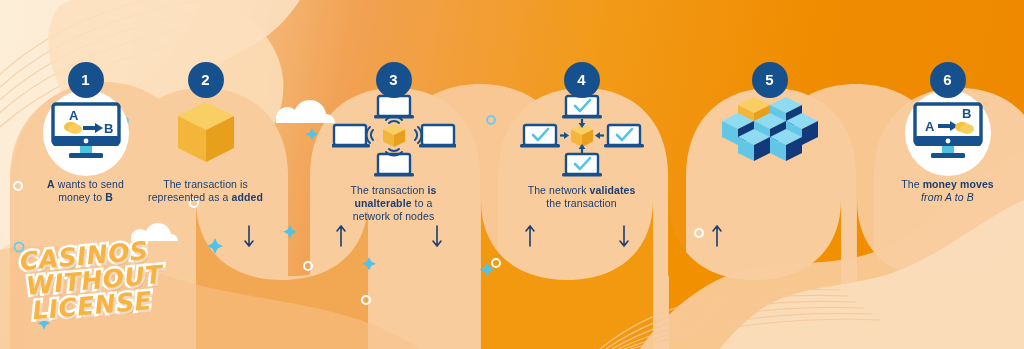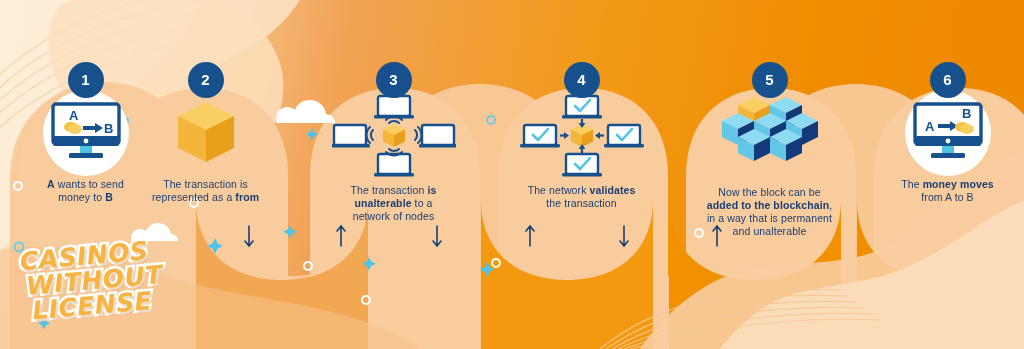--- a/index.html
+++ b/index.html
@@ -51,21 +51,21 @@
   }
   .caption{
     font-size:10.5px;
     line-height:13px;
     letter-spacing:.1px;
     color:#1A3E72;
     margin-top:6px;
     position:relative;z-index:3;
   }
   .caption b{font-weight:bold;}
-  .caption .ital{}
+  .caption .ital{font-style:italic;}
 
   
   .logo{
     position:absolute;
     left:22px;top:243px;
     transform:rotate(-5deg);
     z-index:6;
   }
   .logo span{
     display:block;
@@ -255,21 +255,21 @@
     <div class="step" style="left:118px;top:62px;">
       <div class="badge">2</div>
       <div class="art">
         <svg width="64" height="70" viewBox="0 0 64 70">
           <polygon points="32,4 60,18 32,32 4,18" fill="#F9CE63"></polygon>
           <polygon points="4,18 32,32 32,64 4,50" fill="#F3B63A"></polygon>
           <polygon points="60,18 32,32 32,64 60,50" fill="#E8A01C"></polygon>
         </svg>
       </div>
       <div class="caption">
-        The transaction is<br>represented as a <b>from</b>
+        The transaction is<br>represented as a <b>added</b>
       </div>
     </div>
 
     <div class="step" style="left:306px;top:62px;">
       <div class="badge">3</div>
       <div class="art" style="height:84px;">
         <svg width="124" height="84" viewBox="0 0 124 84">
 
           <g>
             <rect x="46" y="2" width="32" height="20" rx="2" fill="#fff" stroke="#16518D" stroke-width="2.4"></rect>
@@ -399,23 +399,20 @@
               <polygon points="0,8 16,16 16,32 0,24" fill="#62C6E6"></polygon>
               <polygon points="32,8 16,16 16,32 32,24" fill="#123A7A"></polygon>
             </g>
             <g transform="translate(50,36)">
               <polygon points="16,0 32,8 16,16 0,8" fill="#8FDBF2"></polygon>
               <polygon points="0,8 16,16 16,32 0,24" fill="#62C6E6"></polygon>
               <polygon points="32,8 16,16 16,32 32,24" fill="#123A7A"></polygon>
             </g>
           </g>
         </svg>
-      </div>
-      <div class="caption">
-        Now the block can be<br><b>added to the blockchain</b>,<br>in a way that is permanent<br>and unalterable
       </div>
     </div>
 
     <div class="step" style="left:860px;top:62px;">
       <div class="badge">6</div>
       <div class="art">
         <div class="disc"></div>
         <svg width="82" height="66" viewBox="0 0 82 66">
           <rect x="8" y="4" width="66" height="40" rx="3" fill="#fff" stroke="#16518D" stroke-width="3.4"></rect>
           <rect x="8" y="36" width="66" height="10" rx="2" fill="#16518D"></rect>

